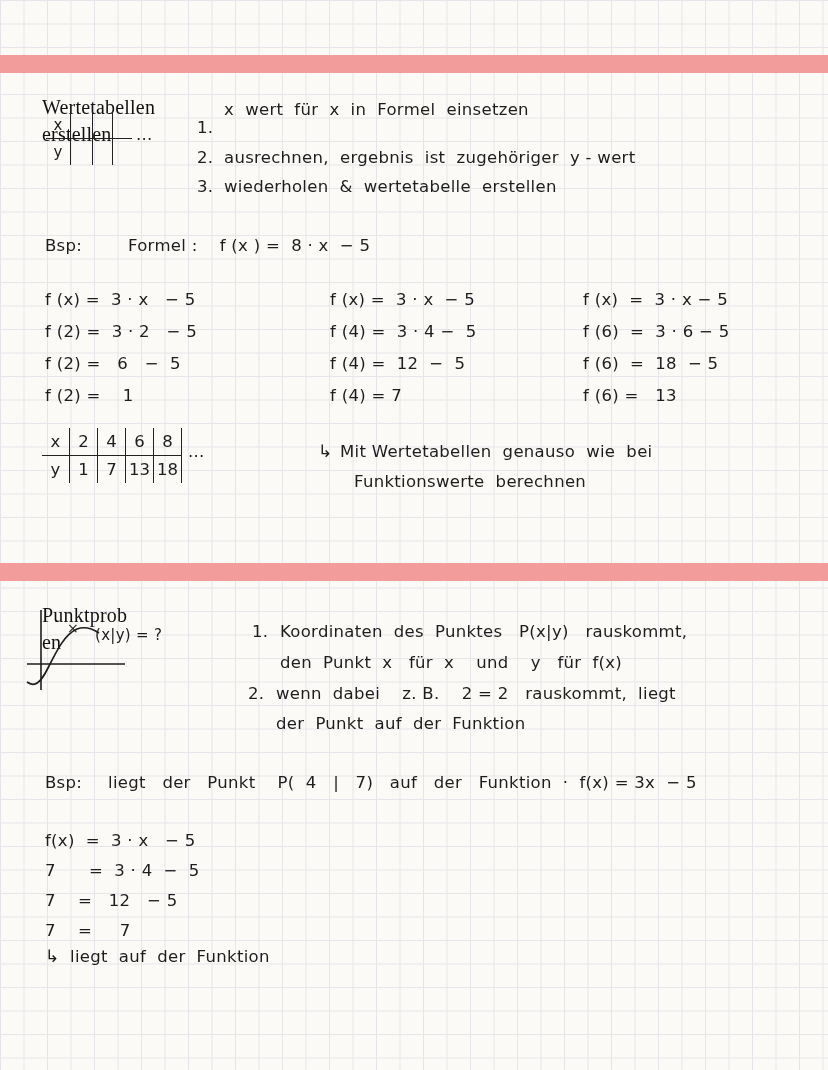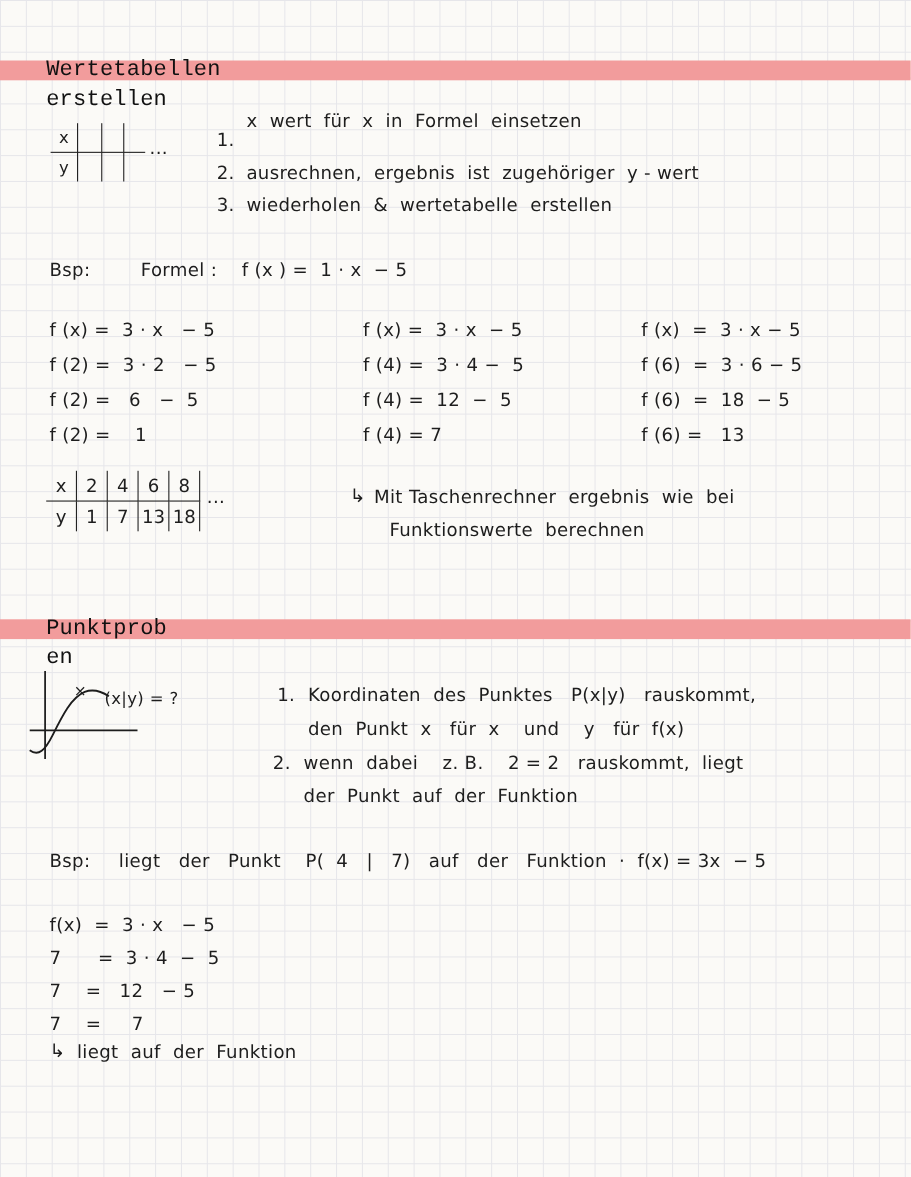--- a/index.html
+++ b/index.html
@@ -14,22 +14,22 @@
     font-family:"DejaVu Sans", sans-serif;
     color:#1d1d1d;
     overflow:hidden;
   }
   .abs { position:absolute; }
   .hl-bar {
     position:absolute; left:0; width:828px; height:18px;
     background:#f29c9c;
   }
   .typed {
-    font-family:Liberation Mono, monospace;
-    font-size:20px; color:#111; letter-spacing:0.2px;
+    font-family:Liberation Serif, serif;
+    font-size:20px; color:#111; letter-spacing:0.2px;margin-top:44px;
   }
   .hand { font-size:16.5px; white-space:pre; letter-spacing:0.3px; }
   .hand-sm { font-size:15px; white-space:pre; letter-spacing:0.3px; }
   .mini-table { display:grid; grid-template-columns:24px 22px 20px 20px; }
   .mini-table .mcell {
     height:26px; display:flex; align-items:center; justify-content:center;
     font-size:15px;
   }
   .mini-table .mcell.vline { border-left:1.6px solid #222; }
   .mini-table .mrow0 { border-bottom:1.6px solid #222; }
@@ -65,21 +65,21 @@
   <div class="abs hand" style="left:136px; top:125px;">...</div>
 
   <div class="abs hand" style="left:197px; top:118px;">1.</div>
   <div class="abs hand" style="left:224px; top:100px;">x  wert  für  x  in  Formel  einsetzen</div>
   <div class="abs hand" style="left:197px; top:148px;">2.</div>
   <div class="abs hand" style="left:224px; top:148px;">ausrechnen,  ergebnis  ist  zugehöriger  y - wert</div>
   <div class="abs hand" style="left:197px; top:177px;">3.</div>
   <div class="abs hand" style="left:224px; top:177px;">wiederholen  &amp;  wertetabelle  erstellen</div>
 
   <div class="abs hand" style="left:45px; top:236px;">Bsp:</div>
-  <div class="abs hand" style="left:128px; top:236px;">Formel :    f (x ) =  1 · x  − 5</div>
+  <div class="abs hand" style="left:128px; top:236px;">Formel :    f (x ) =  8 · x  − 5</div>
 
   <div class="abs hand" style="left:45px; top:290px;">f (x) =  3 · x   − 5</div>
   <div class="abs hand" style="left:45px; top:322px;">f (2) =  3 · 2   − 5</div>
   <div class="abs hand" style="left:45px; top:354px;">f (2) =   6   −  5</div>
   <div class="abs hand" style="left:45px; top:386px;">f (2) =    1</div>
 
   <div class="abs hand" style="left:330px; top:290px;">f (x) =  3 · x  − 5</div>
   <div class="abs hand" style="left:330px; top:322px;">f (4) =  3 · 4 −  5</div>
   <div class="abs hand" style="left:330px; top:354px;">f (4) =  12  −  5</div>
   <div class="abs hand" style="left:330px; top:386px;">f (4) = 7</div>
@@ -97,21 +97,21 @@
     <div class="cell r0">8</div>
     <div class="cell">y</div>
     <div class="cell">1</div>
     <div class="cell">7</div>
     <div class="cell">13</div>
     <div class="cell">18</div>
   </div>
   <div class="abs hand" style="left:188px; top:442px;">...</div>
 
   <div class="abs hand arrow" style="left:318px; top:441px;">↳</div>
-  <div class="abs hand" style="left:340px; top:442px;">Mit Taschenrechner  ergebnis  wie  bei</div>
+  <div class="abs hand" style="left:340px; top:442px;">Mit Wertetabellen  genauso  wie  bei</div>
   <div class="abs hand" style="left:354px; top:472px;">Funktionswerte  berechnen</div>
 
   <div class="hl-bar" style="top:563px;"></div>
   <div class="abs typed" style="left:42px; top:560px;">Punktprob</div>
   <div class="abs typed" style="left:42px; top:587px;">en</div>
 
   <svg class="abs" style="left:25px; top:602px;" width="170" height="100" viewBox="0 0 170 100">
     <line x1="16" y1="8" x2="16" y2="88" stroke="#1d1d1d" stroke-width="1.6"></line>
     <line x1="2" y1="62" x2="100" y2="62" stroke="#1d1d1d" stroke-width="1.6"></line>
     <path d="M2,80 C10,86 16,80 23,66 C32,48 40,32 52,27 C60,24 68,27 74,31" fill="none" stroke="#1d1d1d" stroke-width="1.7"></path>

